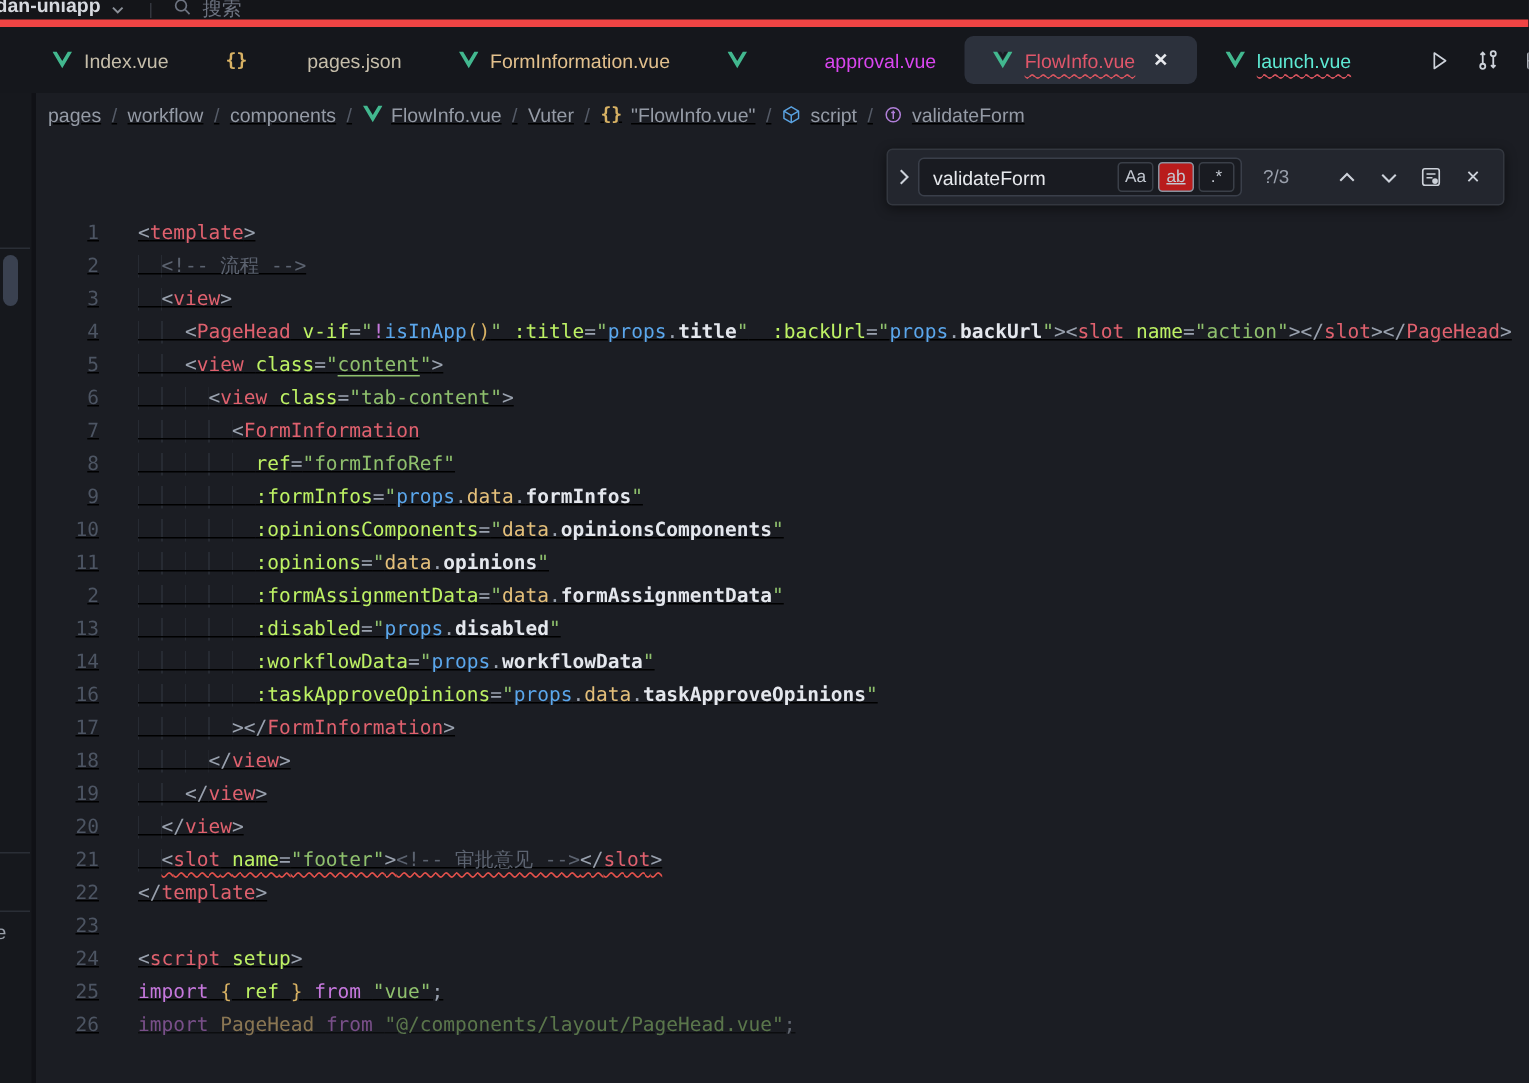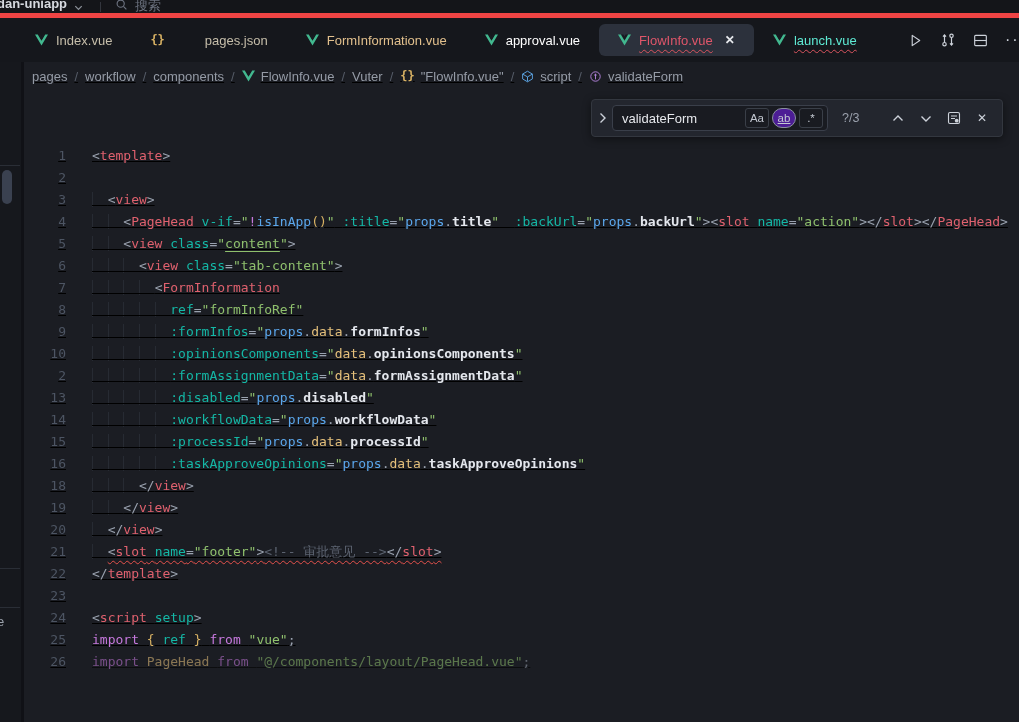--- a/index.html
+++ b/index.html
@@ -47,21 +47,21 @@
   .bc-sep { color:#565c68; margin:0 7px; }
 
   
   .editor { position:relative; flex:1; overflow:hidden; }
   .code { padding-top:55px; font-family:"DejaVu Sans Mono", monospace; font-size:13px; line-height:22px; }
   .code-line { display:flex; height:22px; }
   .ln { width:42px; text-align:right; color:#4d5563; flex:none; user-select:none; }
   .lc { padding-left:26px; white-space:pre; }
   .tk-p  { color:#9aa2af; }
   .tk-t  { color:#e0616e; }
-  .tk-a  { color:#14b8a6; }
+  .tk-a  { color:#bef264; }
   .tk-s  { color:#8fc06d; }
   .tk-su { color:#8fc06d; text-decoration:underline; text-underline-offset:3px; }
   .tk-v  { color:#5ba7ec; }
   .tk-y  { color:#e5c07b; }
   .tk-w  { color:#e4e7ed; font-weight:600; }
   .tk-k  { color:#c678dd; }
   .tk-c  { color:#5c6370; }
   .tk-b  { color:#d8b264; }
   .tk-ind { background-image:repeating-linear-gradient(to right,#272b33 0,#272b33 1px,transparent 1px,transparent 2ch); }
   .sq { text-decoration:underline; text-decoration-style:wavy; text-decoration-color:#e4514b;
@@ -73,21 +73,21 @@
           border:1px solid #33373f; border-radius:4px; box-shadow:0 2px 8px rgba(0,0,0,.45);
           display:flex; align-items:center; padding:0 8px 0 0; z-index:5; }
   .find-expander { width:20px; height:100%; display:flex; align-items:center; justify-content:center;
                    cursor:pointer; color:#cdd2da; }
   .find-input { display:flex; align-items:center; background:#191b21; border:1px solid #3a3f4a;
                 border-radius:4px; height:26px; padding:0 4px 0 9px; width:216px; }
   .find-query { color:#e6e8ec; font-size:13px; flex:1; }
   .find-opt { min-width:24px; height:20px; display:flex; align-items:center; justify-content:center;
               font-size:11.5px; color:#c3c8d1; border:1px solid #3a3f48; border-radius:3px;
               margin-left:3px; cursor:pointer; padding:0 3px; }
-  .find-opt.on { background:#4c1d95; border-color:#8a919e;border-radius:10px; }
+  .find-opt.on { background:#b91c1c; border-color:#8a919e; }
   .find-opt .u { text-decoration:underline; }
   .find-count { color:#9aa0ac; font-size:12.5px; margin-left:14px; width:34px; }
   .find-nav { display:flex; align-items:center; gap:8px; margin-left:12px; color:#cdd2da; }
   .find-nav .fbtn { display:flex; align-items:center; justify-content:center; width:20px; height:20px; cursor:pointer; }
   .find-close { font-size:12px; color:#cdd2da; }
 </style>
 </head>
 <body>
 
 <div class="titlebar">
@@ -133,21 +133,21 @@
         </span>
         <span style="color: rgb(226, 192, 141);">FormInformation.vue</span>
       </div>
       <div class="tab">
         <span class="t-icon">
           <svg width="13" height="12" viewBox="0 0 14 12">
             <path d="M0 0h3L7 6.8 11 0h3L7 12Z" fill="#42b88f"></path>
             <path d="M3.6 0h2.2L7 2.2 8.2 0h2.2L7 5.9Z" fill="#171a20"></path>
           </svg>
         </span>
-        <span style="color: #ffffff;">approval.vue</span>
+        <span style="color: #d946ef; margin-left: 44px;">approval.vue</span>
       </div>
       <div class="tab active">
         <span class="t-icon">
           <svg width="13" height="12" viewBox="0 0 14 12">
             <path d="M0 0h3L7 6.8 11 0h3L7 12Z" fill="#42b88f"></path>
             <path d="M3.6 0h2.2L7 2.2 8.2 0h2.2L7 5.9Z" fill="#171a20"></path>
           </svg>
         </span>
         <span class="err-label" style="color: rgb(224, 86, 106);">FlowInfo.vue</span>
         <span class="t-close">✕</span>
@@ -292,20 +292,21 @@
         </div>
       </div>
 
       <div class="code" id="code">
           <div class="code-line">
             <span class="ln">1</span>
             <span class="lc"><span class="tk-p">&lt;</span><span class="tk-t">template</span><span class="tk-p">&gt;</span></span>
           </div>
           <div class="code-line">
             <span class="ln">2</span>
+            <span class="lc"><span class="tk-ind">  </span><span class="tk-c">&lt;!-- 流程 --&gt;</span></span>
           </div>
           <div class="code-line">
             <span class="ln">3</span>
             <span class="lc"><span class="tk-ind">  </span><span class="tk-p">&lt;</span><span class="tk-t">view</span><span class="tk-p">&gt;</span></span>
           </div>
           <div class="code-line">
             <span class="ln">4</span>
             <span class="lc"><span class="tk-ind">    </span><span class="tk-p">&lt;</span><span class="tk-t">PageHead</span><span class="tk-p"> </span><span class="tk-a">v-if</span><span class="tk-p">=</span><span class="tk-s">"</span><span class="tk-k">!</span><span class="tk-v">isInApp</span><span class="tk-b">()</span><span class="tk-s">"</span><span class="tk-p"> </span><span class="tk-a">:title</span><span class="tk-p">=</span><span class="tk-s">"</span><span class="tk-v">props</span><span class="tk-p">.</span><span class="tk-w">title</span><span class="tk-s">"</span><span class="tk-p">  </span><span class="tk-a">:backUrl</span><span class="tk-p">=</span><span class="tk-s">"</span><span class="tk-v">props</span><span class="tk-p">.</span><span class="tk-w">backUrl</span><span class="tk-s">"</span><span class="tk-p">&gt;&lt;</span><span class="tk-t">slot</span><span class="tk-p"> </span><span class="tk-a">name</span><span class="tk-p">=</span><span class="tk-s">"action"</span><span class="tk-p">&gt;&lt;/</span><span class="tk-t">slot</span><span class="tk-p">&gt;&lt;/</span><span class="tk-t">PageHead</span><span class="tk-p">&gt;</span></span>
           </div>
           <div class="code-line">
@@ -326,38 +327,42 @@
           </div>
           <div class="code-line">
             <span class="ln">9</span>
             <span class="lc"><span class="tk-ind">          </span><span class="tk-a">:formInfos</span><span class="tk-p">=</span><span class="tk-s">"</span><span class="tk-v">props</span><span class="tk-p">.</span><span class="tk-y">data</span><span class="tk-p">.</span><span class="tk-w">formInfos</span><span class="tk-s">"</span></span>
           </div>
           <div class="code-line">
             <span class="ln">10</span>
             <span class="lc"><span class="tk-ind">          </span><span class="tk-a">:opinionsComponents</span><span class="tk-p">=</span><span class="tk-s">"</span><span class="tk-y">data</span><span class="tk-p">.</span><span class="tk-w">opinionsComponents</span><span class="tk-s">"</span></span>
           </div>
           <div class="code-line">
+            <span class="ln">11</span>
+            <span class="lc"><span class="tk-ind">          </span><span class="tk-a">:opinions</span><span class="tk-p">=</span><span class="tk-s">"</span><span class="tk-y">data</span><span class="tk-p">.</span><span class="tk-w">opinions</span><span class="tk-s">"</span></span>
+          </div>
+          <div class="code-line">
             <span class="ln">2</span>
             <span class="lc"><span class="tk-ind">          </span><span class="tk-a">:formAssignmentData</span><span class="tk-p">=</span><span class="tk-s">"</span><span class="tk-y">data</span><span class="tk-p">.</span><span class="tk-w">formAssignmentData</span><span class="tk-s">"</span></span>
           </div>
           <div class="code-line">
             <span class="ln">13</span>
             <span class="lc"><span class="tk-ind">          </span><span class="tk-a">:disabled</span><span class="tk-p">=</span><span class="tk-s">"</span><span class="tk-v">props</span><span class="tk-p">.</span><span class="tk-w">disabled</span><span class="tk-s">"</span></span>
           </div>
           <div class="code-line">
             <span class="ln">14</span>
             <span class="lc"><span class="tk-ind">          </span><span class="tk-a">:workflowData</span><span class="tk-p">=</span><span class="tk-s">"</span><span class="tk-v">props</span><span class="tk-p">.</span><span class="tk-w">workflowData</span><span class="tk-s">"</span></span>
           </div>
           <div class="code-line">
-            <span class="ln">15</span>
-            <span class="lc"><span class="tk-ind">          </span><span class="tk-a">:processId</span><span class="tk-p">=</span><span class="tk-s">"</span><span class="tk-v">props</span><span class="tk-p">.</span><span class="tk-y">data</span><span class="tk-p">.</span><span class="tk-w">processId</span><span class="tk-s">"</span></span>
-          </div>
-          <div class="code-line">
             <span class="ln">16</span>
             <span class="lc"><span class="tk-ind">          </span><span class="tk-a">:taskApproveOpinions</span><span class="tk-p">=</span><span class="tk-s">"</span><span class="tk-v">props</span><span class="tk-p">.</span><span class="tk-y">data</span><span class="tk-p">.</span><span class="tk-w">taskApproveOpinions</span><span class="tk-s">"</span></span>
+          </div>
+          <div class="code-line">
+            <span class="ln">17</span>
+            <span class="lc"><span class="tk-ind">        </span><span class="tk-p">&gt;&lt;/</span><span class="tk-t">FormInformation</span><span class="tk-p">&gt;</span></span>
           </div>
           <div class="code-line">
             <span class="ln">18</span>
             <span class="lc"><span class="tk-ind">      </span><span class="tk-p">&lt;/</span><span class="tk-t">view</span><span class="tk-p">&gt;</span></span>
           </div>
           <div class="code-line">
             <span class="ln">19</span>
             <span class="lc"><span class="tk-ind">    </span><span class="tk-p">&lt;/</span><span class="tk-t">view</span><span class="tk-p">&gt;</span></span>
           </div>
           <div class="code-line">

